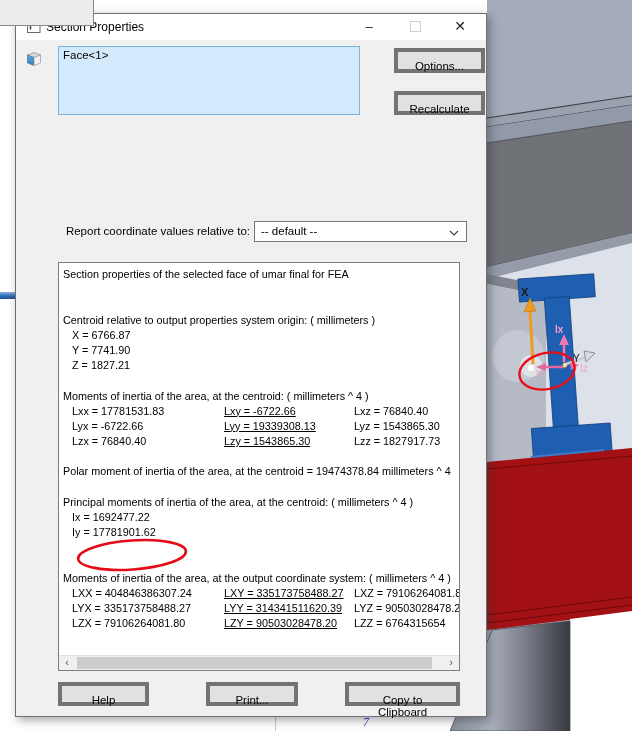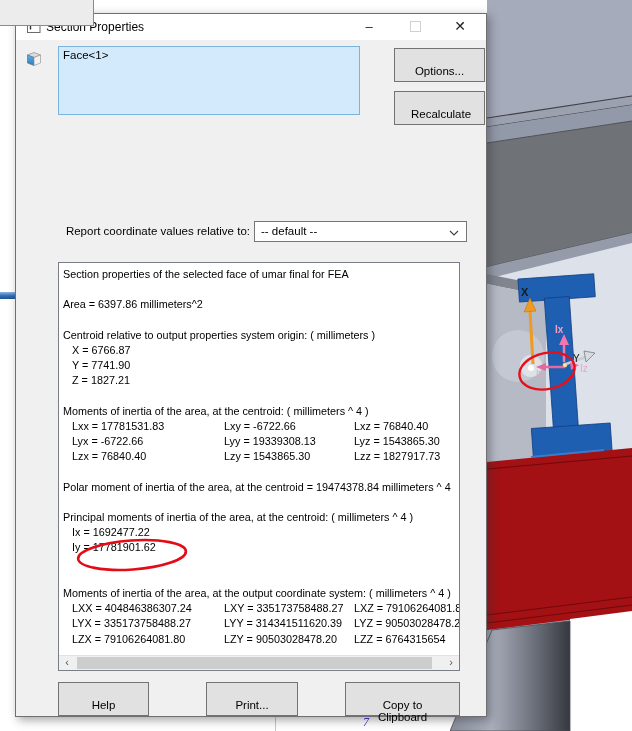--- a/index.html
+++ b/index.html
@@ -26,42 +26,42 @@
   .winbtn.minb{left:338px;}
   .winbtn.maxb{left:384px;}
   .winbtn.clsb{left:429px;font-size:14px;}
   .max-glyph{display:inline-block;width:9px;height:9px;border:1px solid #d0d0d0;margin-top:6px;}
 
   .cube-icon{position:absolute;left:9px;top:37px;}
   .sel-box{position:absolute;left:42px;top:32px;width:302px;height:69px;background:#d3eafc;
            border:1px solid #7ab4dd;box-sizing:border-box;}
   .sel-item{position:absolute;left:4px;top:2px;font-size:11.5px;color:#000;}
 
-  .btn{position:absolute;background:#e1e1e1;border:1px solid #737373;font-family:"Liberation Sans",sans-serif;
-       font-size:11.5px;color:#000;text-align:center;box-sizing:border-box;padding:16px;}
+  .btn{position:absolute;background:#e1e1e1;border:4px solid #737373;font-family:"Liberation Sans",sans-serif;
+       font-size:11.5px;color:#000;text-align:center;box-sizing:border-box;padding:8px;}
   .btn-options{left:378px;top:34px;width:91px;height:25px;}
   .btn-recalc{left:378px;top:77px;width:91px;height:14px;}
   .btn-help{left:42px;top:668px;width:91px;height:24px;}
   .btn-print{left:190px;top:668px;width:92px;height:24px;}
   .btn-copy{left:329px;top:668px;width:115px;height:24px;}
 
   .coord-label{position:absolute;left:40px;top:211px;width:194px;text-align:right;font-size:11.5px;color:#000;}
   .combo{position:absolute;left:238px;top:207px;width:213px;height:21px;background:#fff;
          border:1px solid #767676;box-sizing:border-box;}
   .combo-value{position:absolute;left:6px;top:3px;font-size:11.5px;color:#000;}
   .combo-chev{position:absolute;right:7px;top:8px;}
 
   .report{position:absolute;left:42px;top:248px;width:402px;height:409px;background:#fff;
           border:1px solid #7a7e87;box-sizing:border-box;overflow:hidden;}
   .rlines{position:absolute;left:0;top:0;right:0;bottom:15px;overflow:hidden;
           padding:4px 0 0 4px;font-size:10.8px;line-height:15.2px;color:#000;white-space:nowrap;}
   .rline{height:15.2px;white-space:nowrap;}
   .rline.ind{padding-left:9px;}
   .rline .c1{display:inline-block;width:152px;}
-  .rline .c2{display:inline-block;width:130px;}
+  .rline .c2{display:inline-block;width:130px;text-decoration:underline;}
   .hscroll{position:absolute;left:0;bottom:0;width:100%;height:15px;background:#f0f0f0;border-top:1px solid #e2e2e2;box-sizing:border-box;}
   .scroll-arr{position:absolute;top:0;width:16px;height:14px;text-align:center;line-height:13px;font-size:11px;color:#5a5a5a;}
   .scroll-arr.left{left:0;}
   .scroll-arr.right{right:0;}
   .scroll-thumb{position:absolute;left:18px;top:1px;width:355px;height:12px;background:#cdcdcd;}
 
   .iy-ellipse-svg{position:absolute;left:40px;top:498px;pointer-events:none;}
 </style>
 </head>
 <body>
@@ -172,21 +172,20 @@
       <span class="combo-value">-- default --</span>
       <svg class="combo-chev" width="10" height="6" viewBox="0 0 10 6">
         <polyline points="1,1 5,5 9,1" fill="none" stroke="#444" stroke-width="1.2"></polyline>
       </svg>
     </div>
 
     <div class="report">
       <div class="rlines" id="report-lines">
           <div class="rline">Section properties of the selected face of umar final for FEA</div>
           <div class="rline">&nbsp;</div>
-          <div class="rline">Area = 6397.86 millimeters^2</div>
           <div class="rline">&nbsp;</div>
           <div class="rline">Centroid relative to output properties system origin: ( millimeters )</div>
           <div class="rline ind">X = 6766.87</div>
           <div class="rline ind">Y = 7741.90</div>
           <div class="rline ind">Z = 1827.21</div>
           <div class="rline">&nbsp;</div>
           <div class="rline">Moments of inertia of the area, at the centroid: ( millimeters ^ 4 )</div>
           <div class="rline ind"><span class="c1">Lxx = 17781531.83</span><span class="c2">Lxy = -6722.66</span><span class="c3">Lxz = 76840.40</span></div>
           <div class="rline ind"><span class="c1">Lyx = -6722.66</span><span class="c2">Lyy = 19339308.13</span><span class="c3">Lyz = 1543865.30</span></div>
           <div class="rline ind"><span class="c1">Lzx = 76840.40</span><span class="c2">Lzy = 1543865.30</span><span class="c3">Lzz = 1827917.73</span></div>

